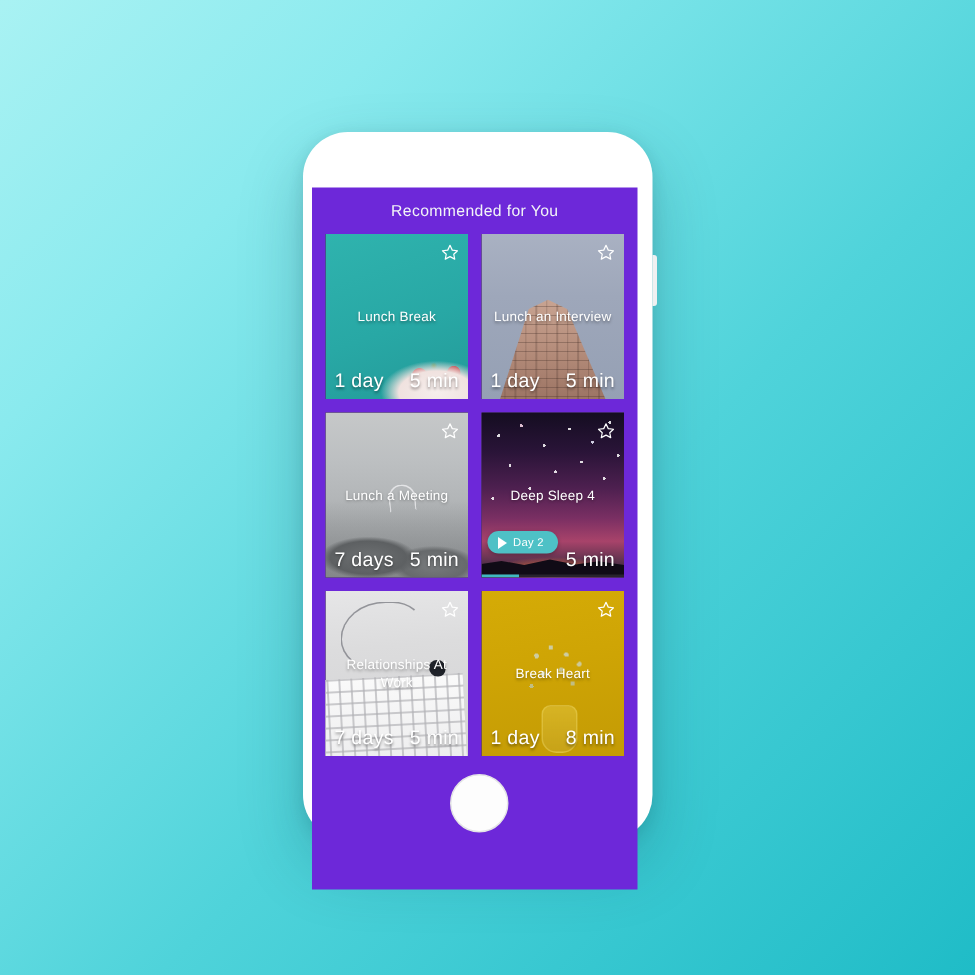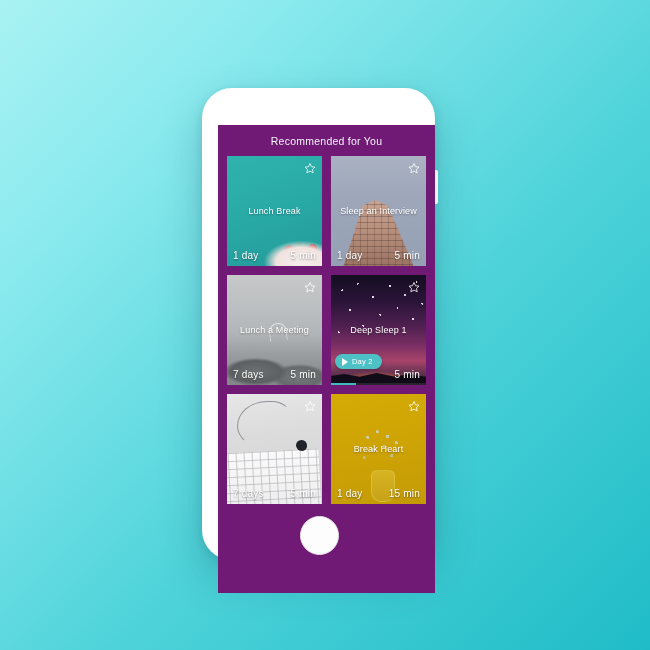--- a/index.html
+++ b/index.html
@@ -66,25 +66,25 @@
     top: 82px;
     width: 3px;
     height: 34px;
     border-radius: 0 2px 2px 0;
     background: #f0f0f1;
   }
 
   
   #screen {
     position: absolute;
-    left: 16px;
+    left: 6px;
     top: 37px;
     width: 217px;
     height: 468px;
-    background: #701a75;
+    background: #6d28d9;
     overflow: hidden;
   }
 
   #screen-title {
     color: #f2f4f7;
     font-size: 10.5px;
     text-align: center;
     letter-spacing: 0.25px;
     padding-top: 10px;
     padding-bottom: 9px;
@@ -134,21 +134,21 @@
   .star-icon svg { display: block; width: 12px; height: 12px; }
 
   .meta {
     position: absolute;
     left: 6px;
     right: 6px;
     bottom: 5px;
     display: flex;
     justify-content: space-between;
     color: #ffffff;
-    font-size: 10px;
+    font-size: 13px;
     letter-spacing: 0.2px;
     text-shadow: 0 1px 2px rgba(0,0,0,0.45);
   }
 
   
   .play-pill {
     position: absolute;
     left: 4px;
     bottom: 16px;
     display: flex;
@@ -383,21 +383,21 @@
           </div>
         </div>
 
         <div class="card">
           <div class="card-art art-interview"></div>
           <div class="star-icon">
             <svg viewBox="0 0 24 24" fill="none" stroke="#ffffff" stroke-width="1.6" stroke-linejoin="round">
                 <polygon points="12,3 15,9.5 22,10.3 17,15 18.3,21.5 12,18.2 5.7,21.5 7,15 2,10.3 9,9.5"></polygon>
               </svg>
           </div>
-          <div class="card-title">Sleep an Interview</div>
+          <div class="card-title">Lunch an Interview</div>
           <div class="meta">
             <span>1 day</span>
             <span>5 min</span>
           </div>
         </div>
 
         <div class="card">
           <div class="card-art art-meeting"></div>
           <div class="star-icon">
             <svg viewBox="0 0 24 24" fill="none" stroke="#ffffff" stroke-width="1.6" stroke-linejoin="round">
@@ -414,21 +414,21 @@
         <div class="card">
           <div class="card-art art-sleep">
             <div class="stars"></div>
             <div class="horizon"></div>
           </div>
           <div class="star-icon">
             <svg viewBox="0 0 24 24" fill="none" stroke="#ffffff" stroke-width="1.6" stroke-linejoin="round">
                 <polygon points="12,3 15,9.5 22,10.3 17,15 18.3,21.5 12,18.2 5.7,21.5 7,15 2,10.3 9,9.5"></polygon>
               </svg>
           </div>
-          <div class="card-title">Deep Sleep 1</div>
+          <div class="card-title">Deep Sleep 4</div>
           <div class="play-pill">
             <span class="tri"></span>
             <span class="plabel">Day 2</span>
           </div>
           <div class="meta">
             <span></span>
             <span>5 min</span>
           </div>
           <div class="progress-track">
             <div class="progress-fill" id="sleep-progress" style="width: 26%;"></div>
@@ -439,40 +439,41 @@
           <div class="card-art art-relationships">
             <div class="cable"></div>
             <div class="keyboard"></div>
             <div class="buds"></div>
           </div>
           <div class="star-icon">
             <svg viewBox="0 0 24 24" fill="none" stroke="#ffffff" stroke-width="1.6" stroke-linejoin="round">
                 <polygon points="12,3 15,9.5 22,10.3 17,15 18.3,21.5 12,18.2 5.7,21.5 7,15 2,10.3 9,9.5"></polygon>
               </svg>
           </div>
+          <div class="card-title">Relationships At Work</div>
           <div class="meta">
             <span>7 days</span>
             <span>5 min</span>
           </div>
         </div>
 
         <div class="card">
           <div class="card-art art-broken">
             <div class="stems"></div>
             <div class="vase"></div>
           </div>
           <div class="star-icon">
             <svg viewBox="0 0 24 24" fill="none" stroke="#ffffff" stroke-width="1.6" stroke-linejoin="round">
                 <polygon points="12,3 15,9.5 22,10.3 17,15 18.3,21.5 12,18.2 5.7,21.5 7,15 2,10.3 9,9.5"></polygon>
               </svg>
           </div>
           <div class="card-title">Break Heart</div>
           <div class="meta">
             <span>1 day</span>
-            <span>15 min</span>
+            <span>8 min</span>
           </div>
         </div>
 
       </div>
     </div>
 
     <div id="home-button"></div>
   </div>
 </div>
 

